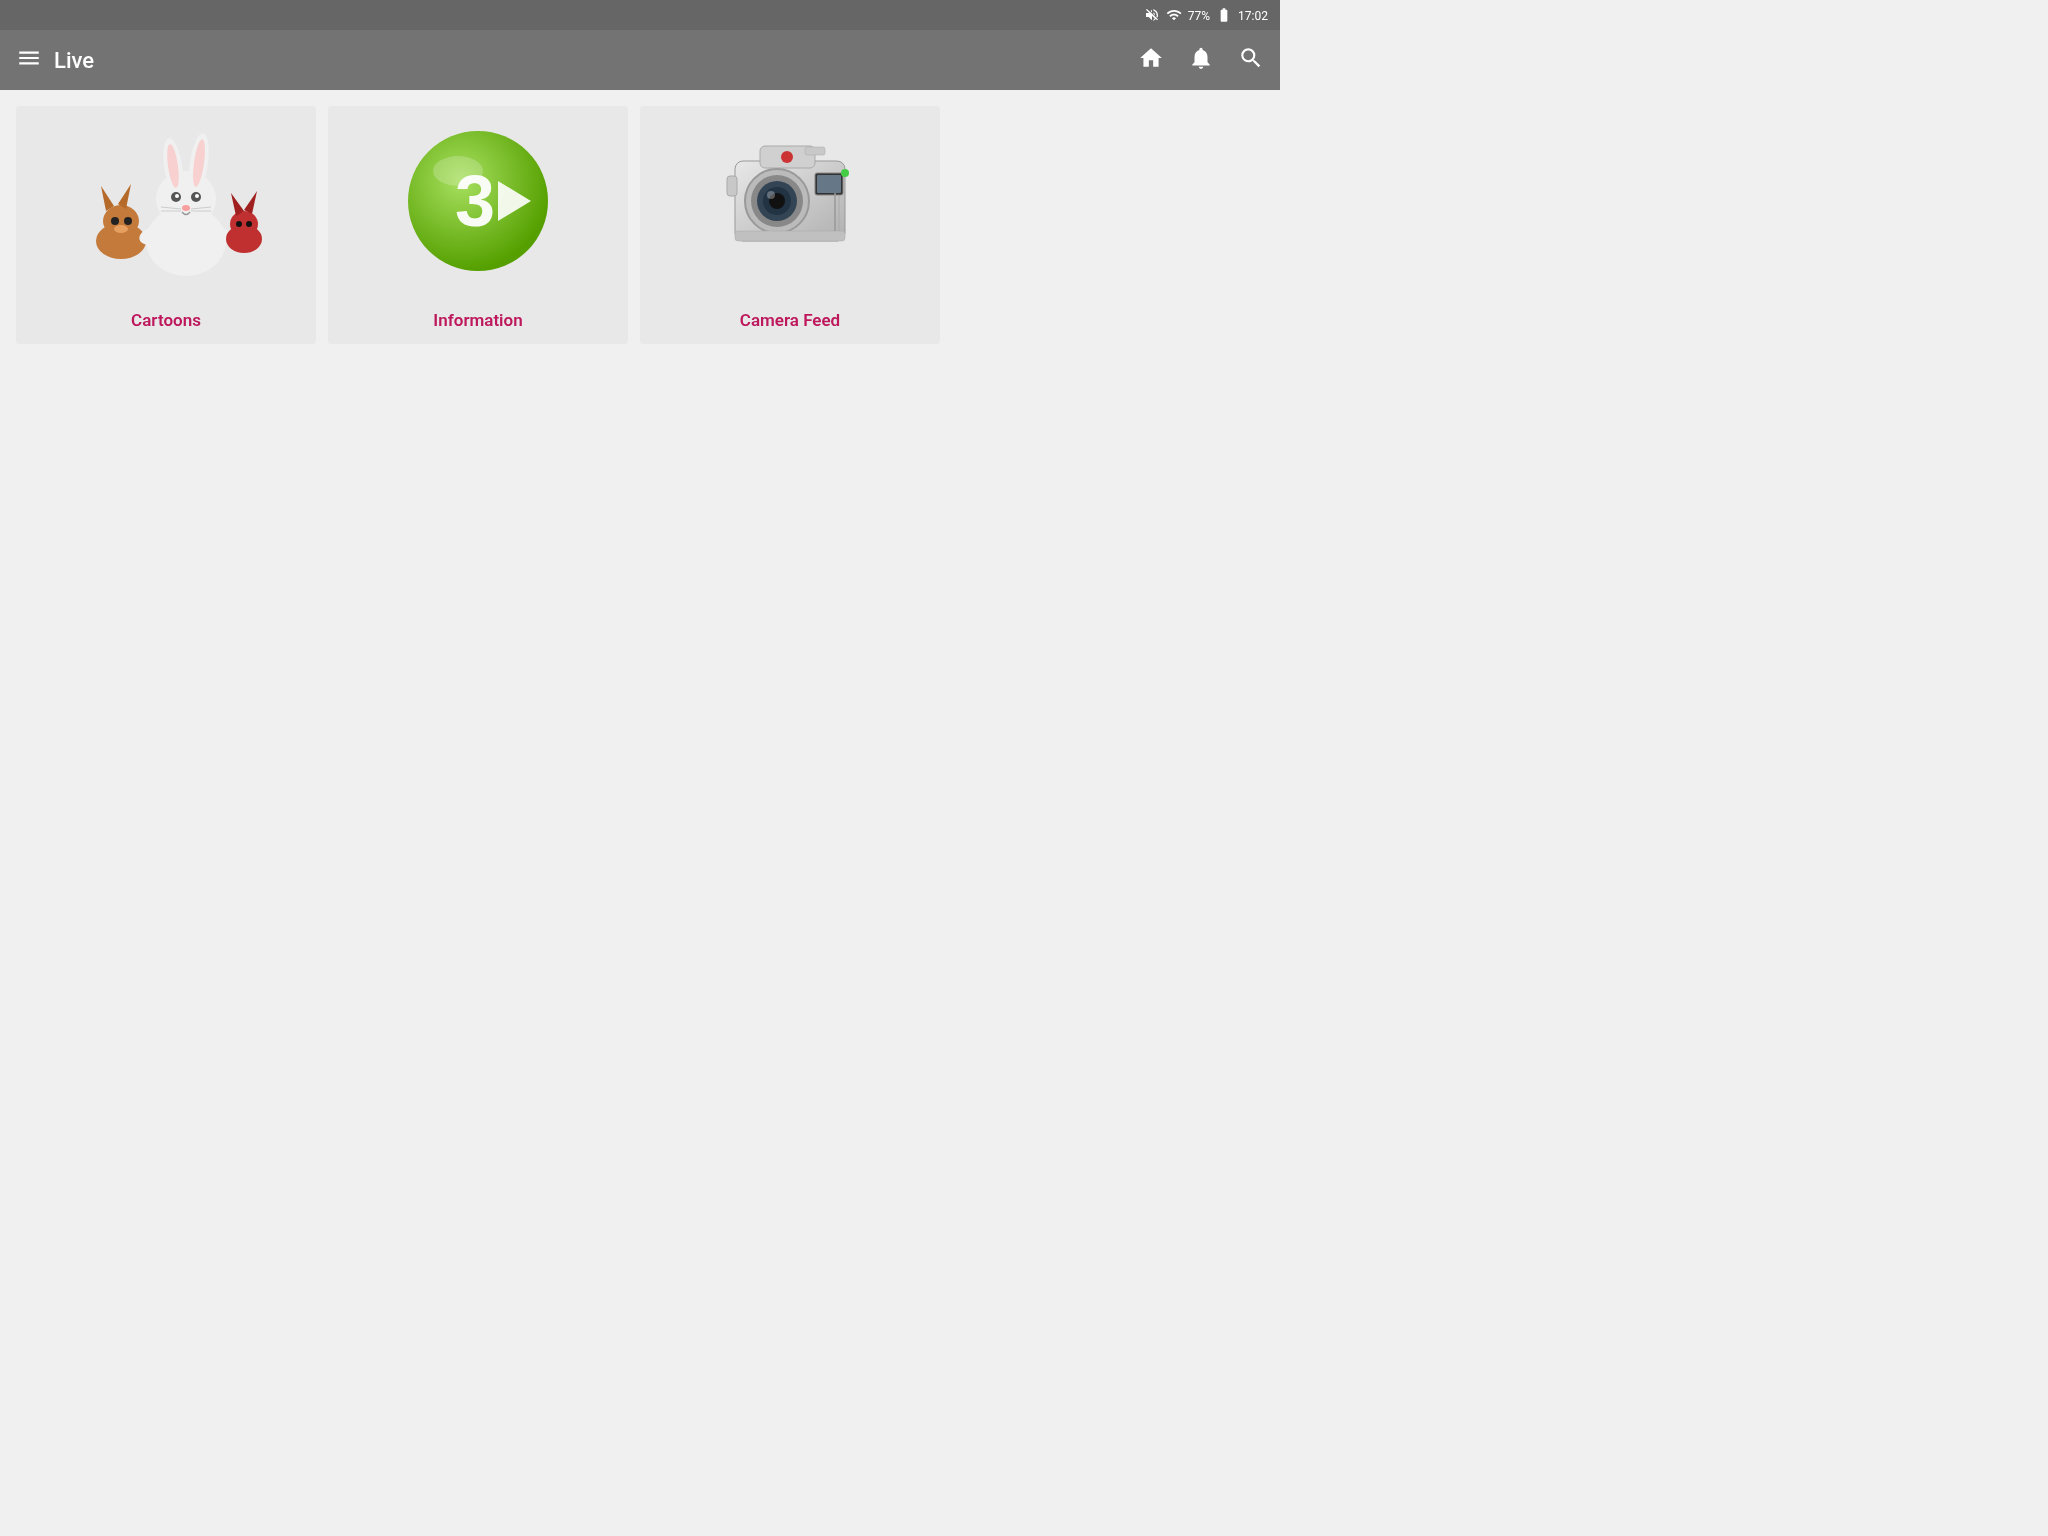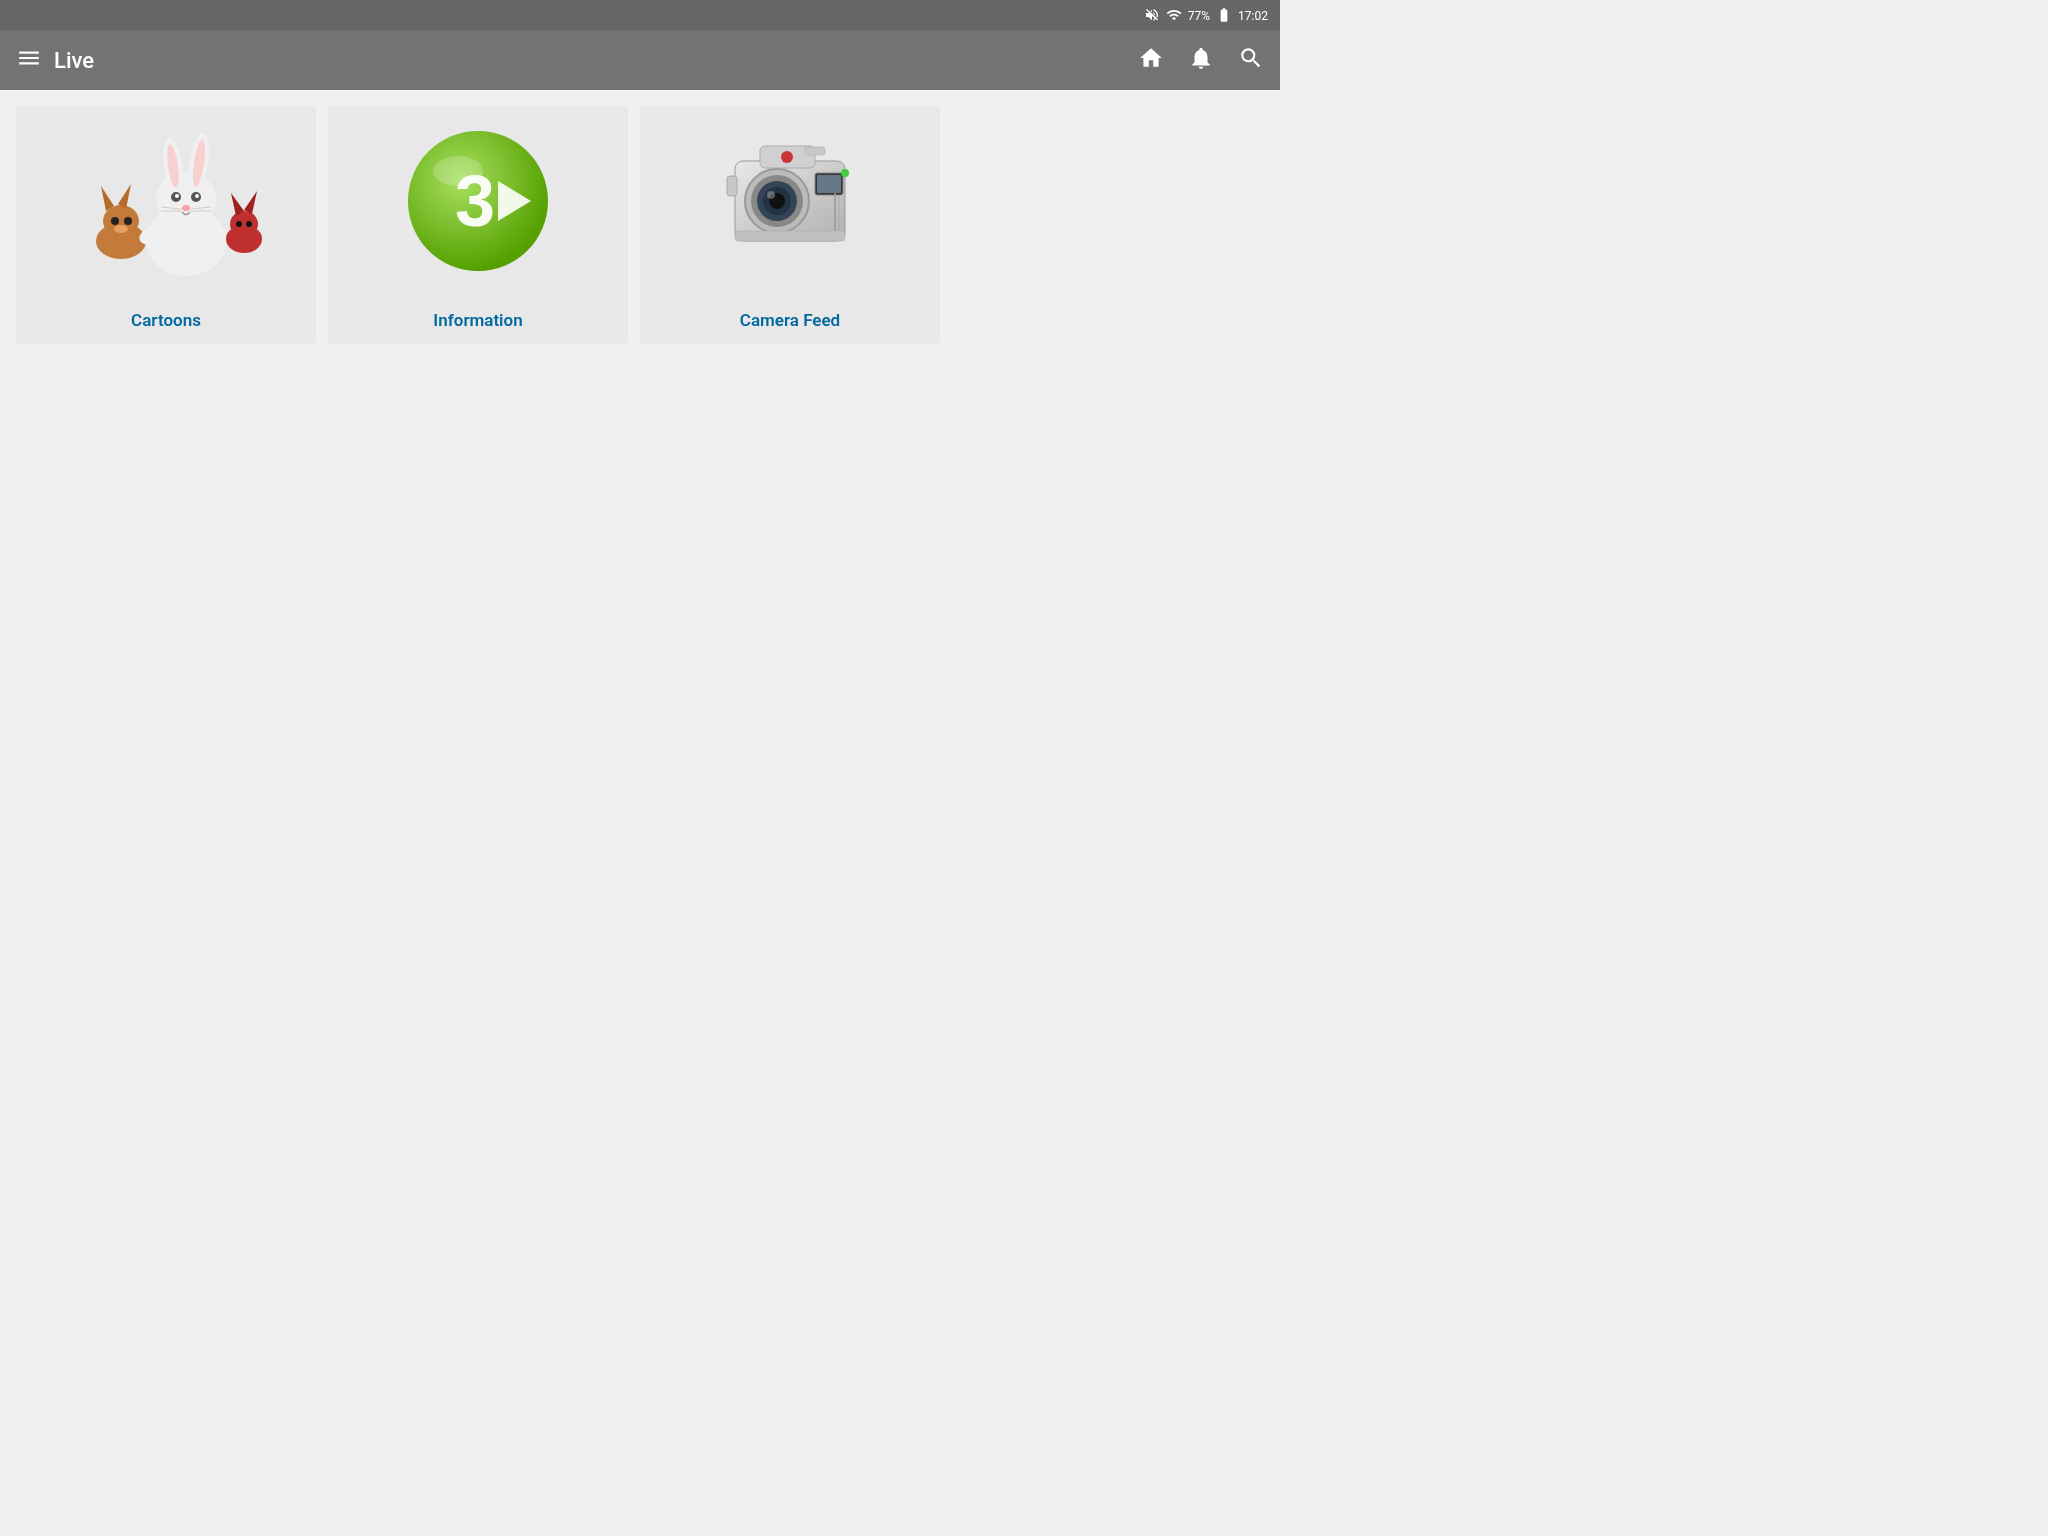--- a/index.html
+++ b/index.html
@@ -101,21 +101,21 @@
       display: flex;
       align-items: center;
       justify-content: center;
       background: #e8e8e8;
     }
 
     .card-label {
       padding: 14px 0;
       font-size: 17px;
       font-weight: 600;
-      color: #0369a1;
+      color: #be185d;
       text-align: center;
     }
 
     
     .cartoon-svg {
       width: 200px;
       height: 160px;
     }
 
     

